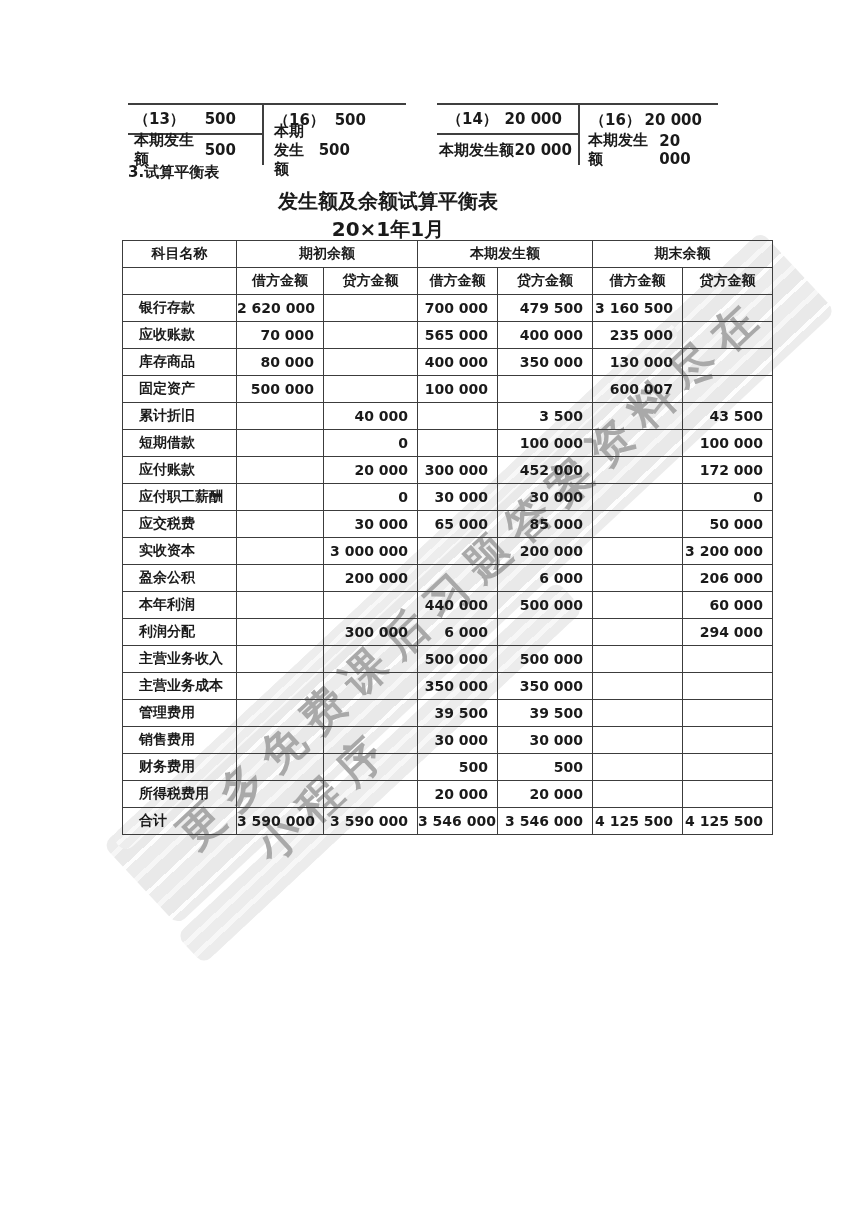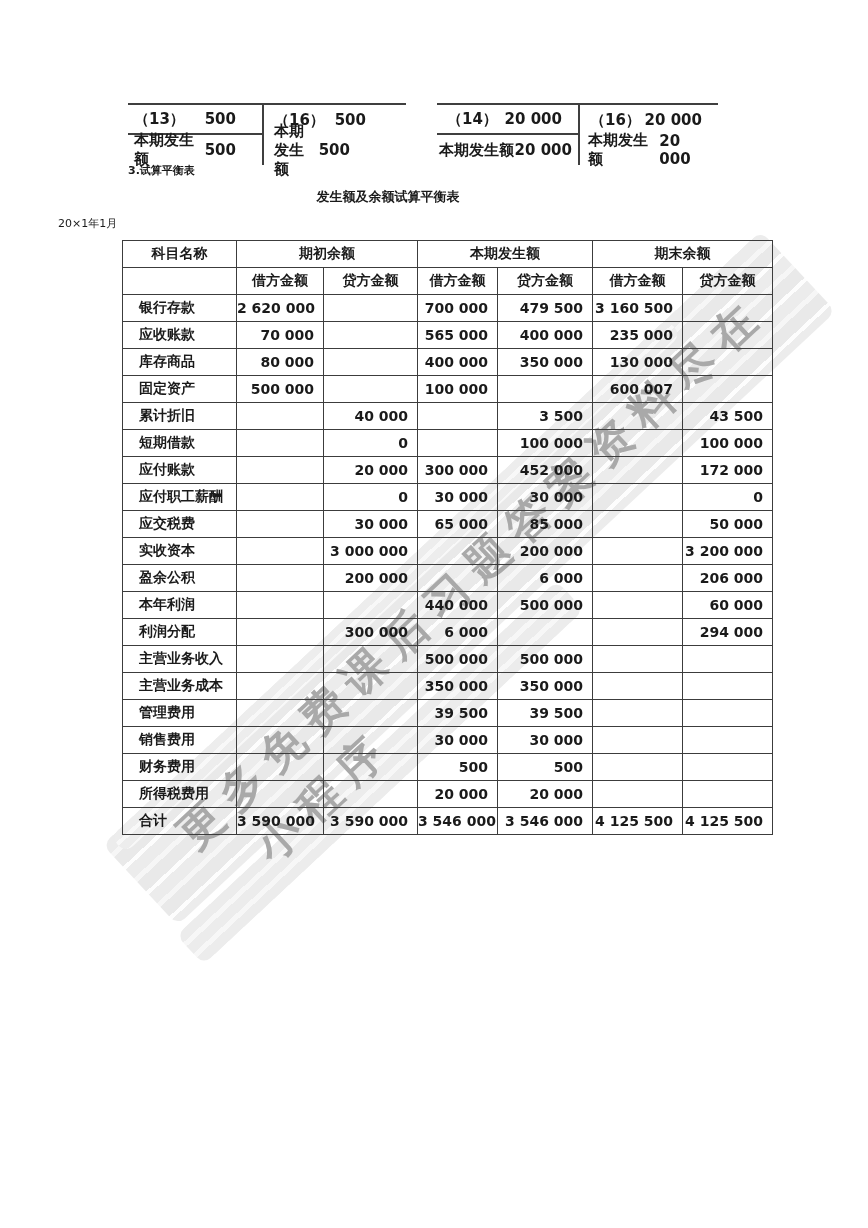--- a/index.html
+++ b/index.html
@@ -22,25 +22,25 @@
   .wm-text.l2 { left:262px; top:824px; font-size:44px; letter-spacing:12px; }
 
   
   .t-acc { position:absolute; top:103px; z-index:2; border-top:2px solid #3f3f3f; }
   .t-acc .t-divider { position:absolute; top:0; bottom:0; width:2px; background:#3f3f3f; }
   .t-row { display:flex; height:30px; align-items:center; font-size:15px; font-weight:700; }
   .t-cell { display:flex; justify-content:space-between; align-items:center; height:100%; }
   .t-underline { border-bottom:2px solid #3f3f3f; }
 
   
-  .sec-heading { position:absolute; left:128px; top:163px; font-size:11px; font-weight:700; z-index:2; }
+  .sec-heading { position:absolute; left:128px; top:163px; font-size:15px; font-weight:700; z-index:2; }
   .tb-title { position:absolute; left:58px; top:188px; width:660px; text-align:center;
-    font-size:13px; font-weight:700; z-index:2; }
-  .tb-period { position:absolute; left:58px; top:216px; width:660px; text-align:left;
-    font-size:11px; font-weight:400; z-index:2; }
+    font-size:20px; font-weight:700; z-index:2; }
+  .tb-period { position:absolute; left:58px; top:216px; width:660px; text-align:center;
+    font-size:20px; font-weight:700; z-index:2; }
 
   
   table.tb { position:absolute; left:122px; top:240px; width:650px; border-collapse:collapse;
     z-index:2; table-layout:fixed; background:transparent; }
   table.tb td, table.tb th { border:1px solid #3c3c3c; height:27px; font-size:14px; font-weight:700;
     padding:0; background:transparent; color:#1a1a1a; }
   table.tb .h-cell { text-align:center; }
   table.tb .c-name { text-align:left; padding-left:16px; }
   table.tb .c-num { text-align:right; padding-right:9px; white-space:nowrap; }
 </style>

